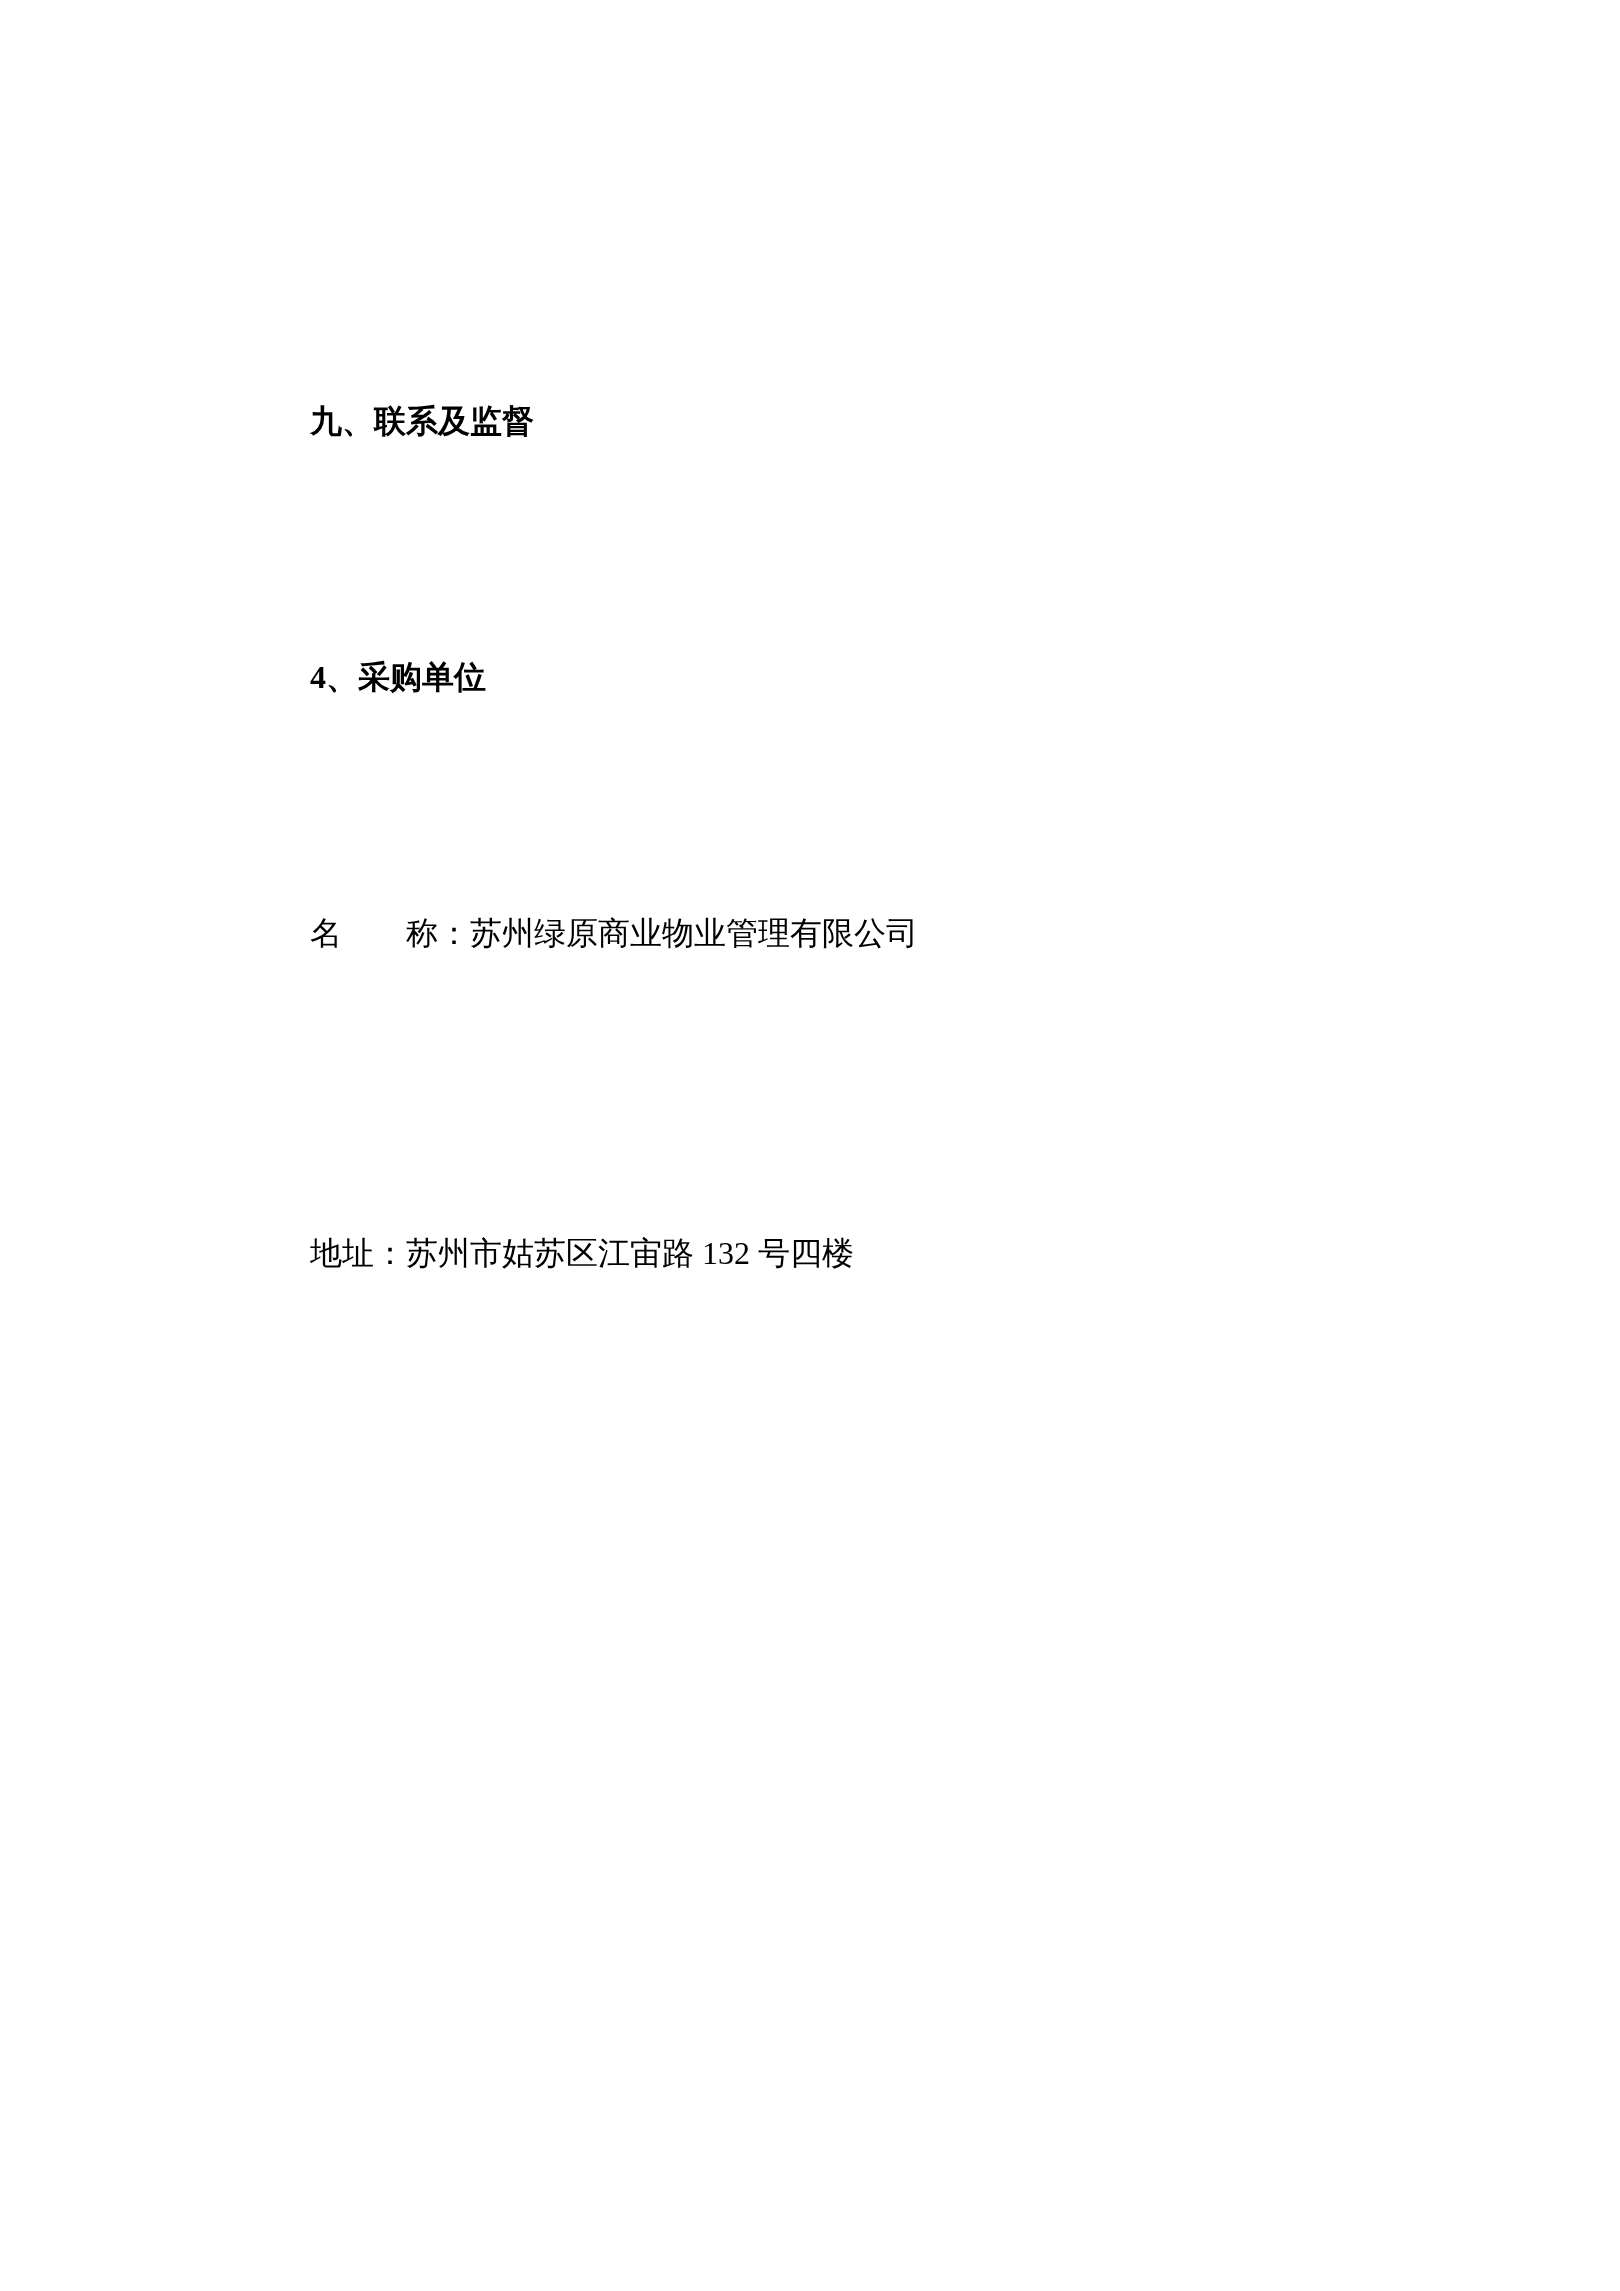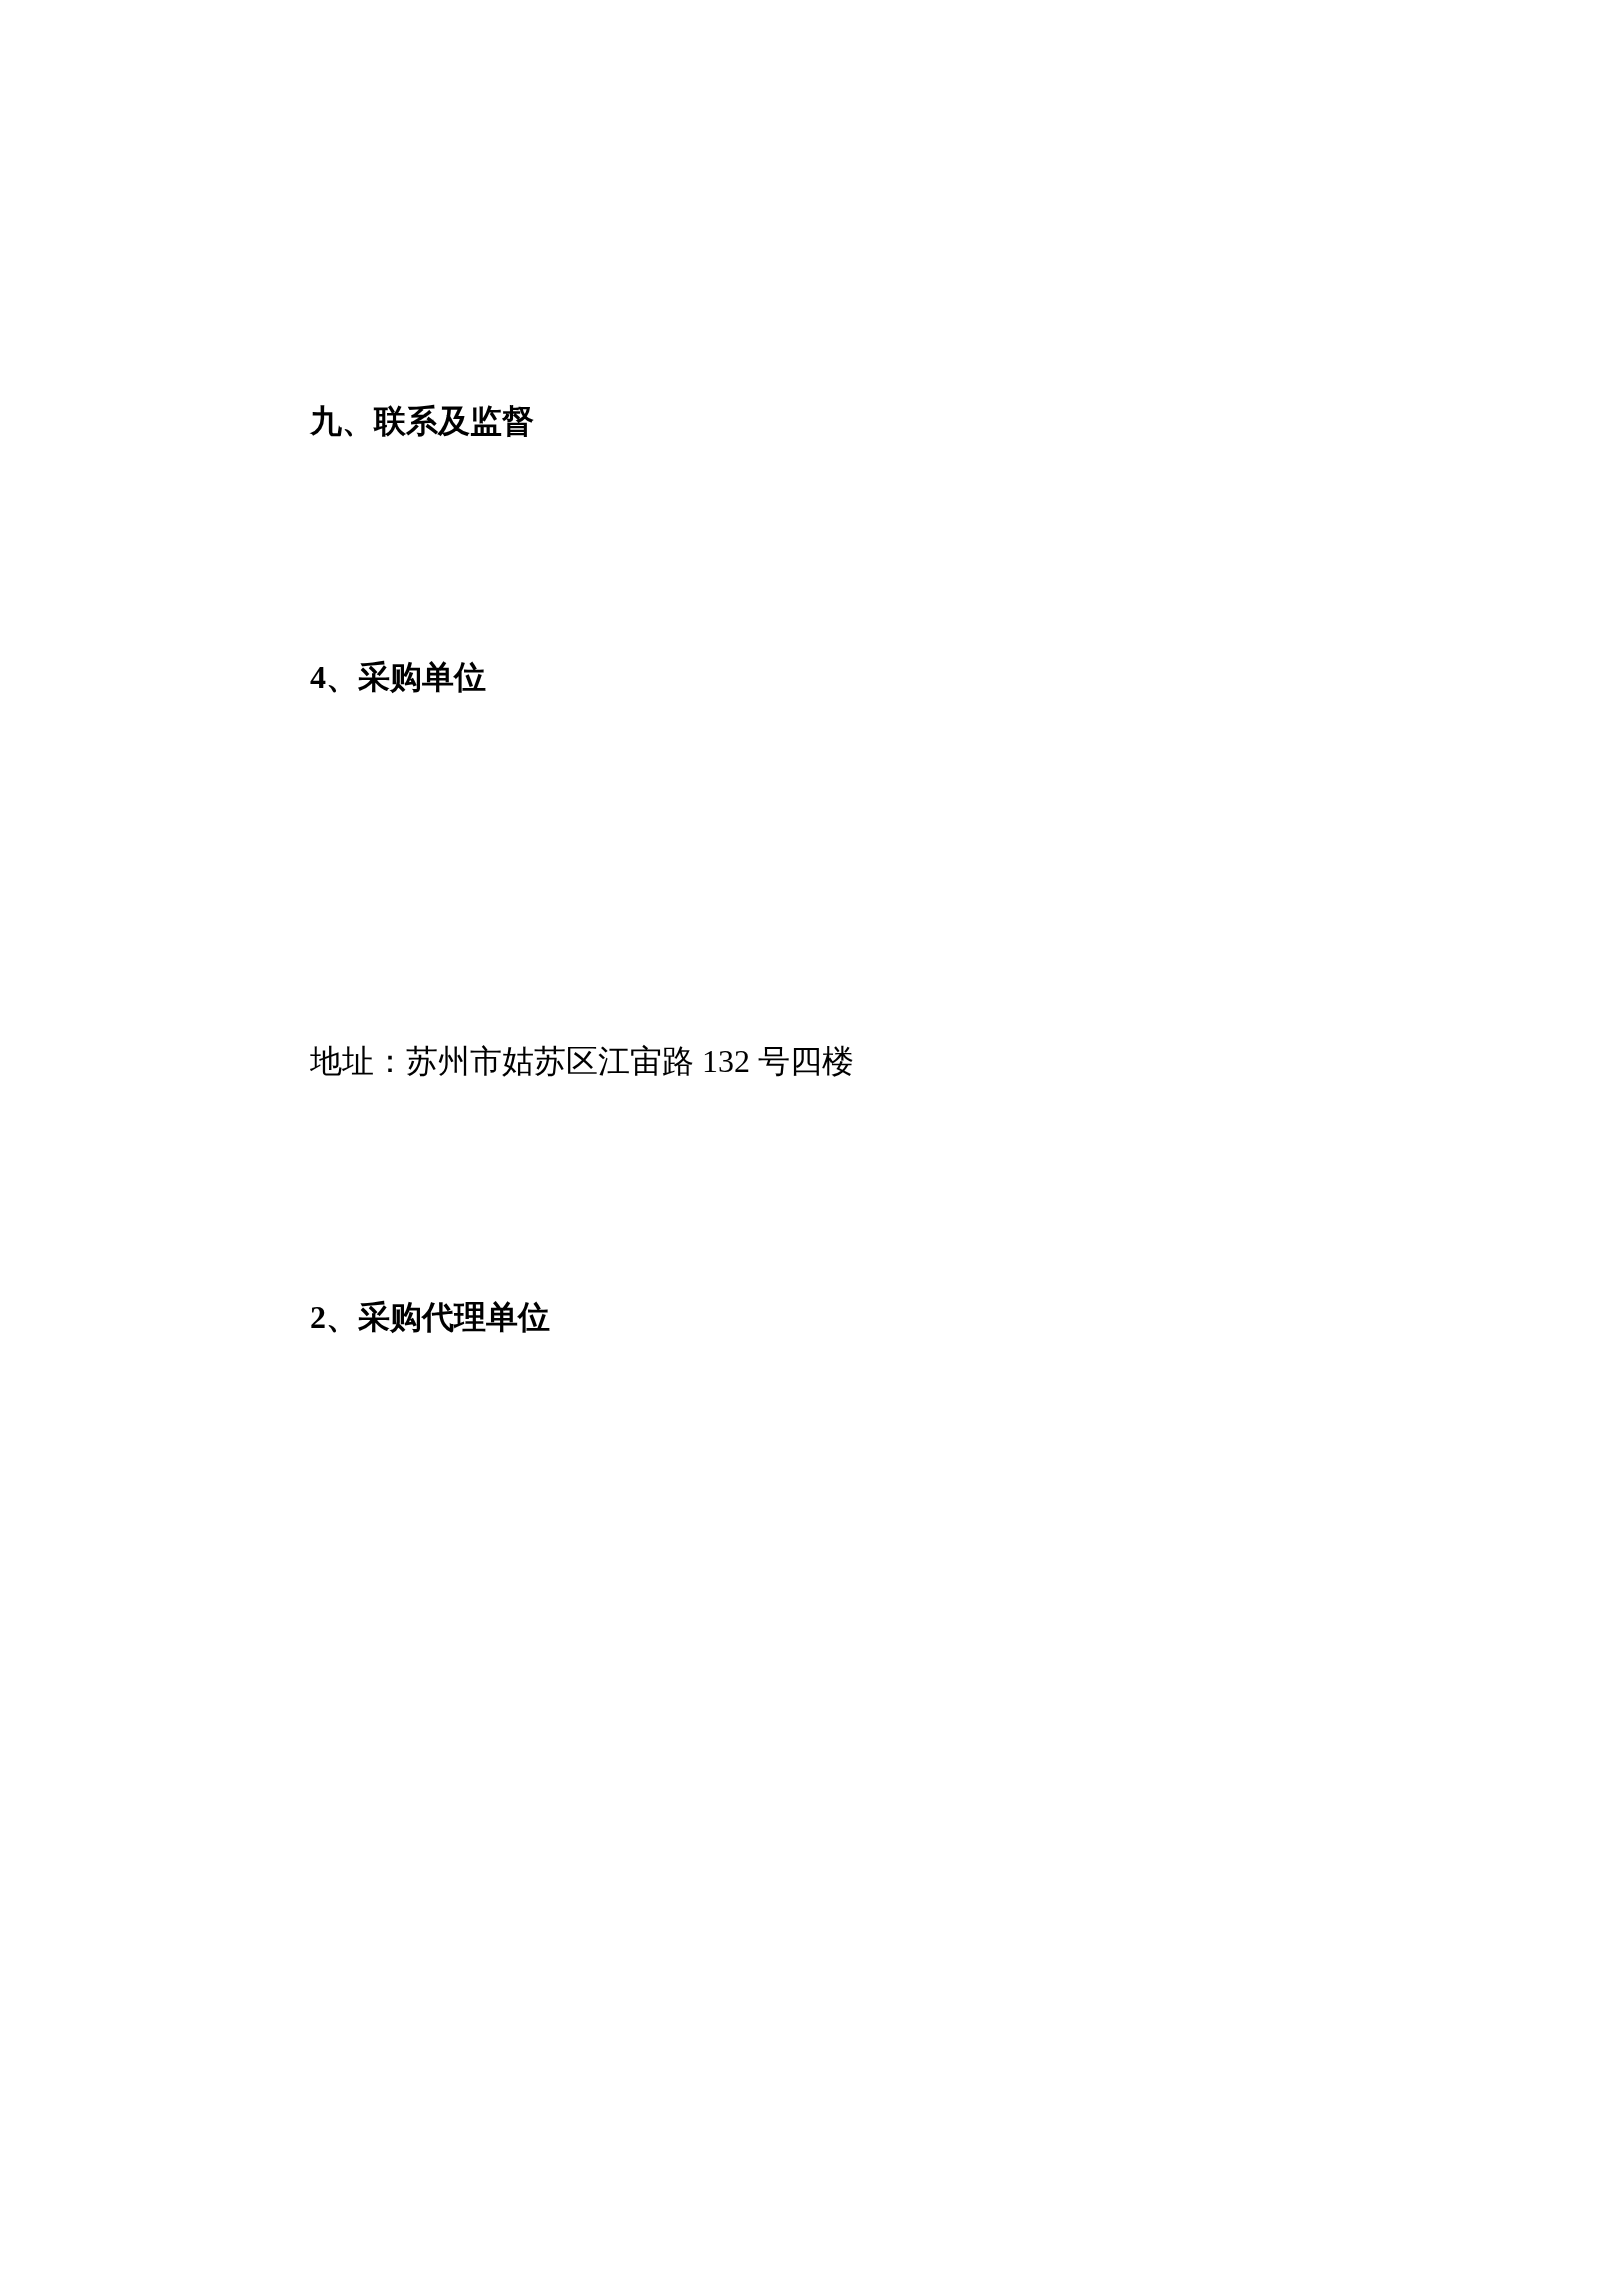--- a/index.html
+++ b/index.html
@@ -41,25 +41,25 @@
 </head>
 <body>
 
 <div class="page">
   <div class="content">
 
     <p class="b indent">九、联系及监督</p>
 
     <p class="b indent">4、采购单位</p>
 
+    <p class="indent">名　　称：苏州绿原商业物业管理有限公司</p>
 
 
     <p class="indent">地址：苏州市姑苏区江宙路 132 号四楼</p>
 
-    <p class="b indent">2、采购代理单位</p>
 
 
 
     
 
     
 
     
 
     

